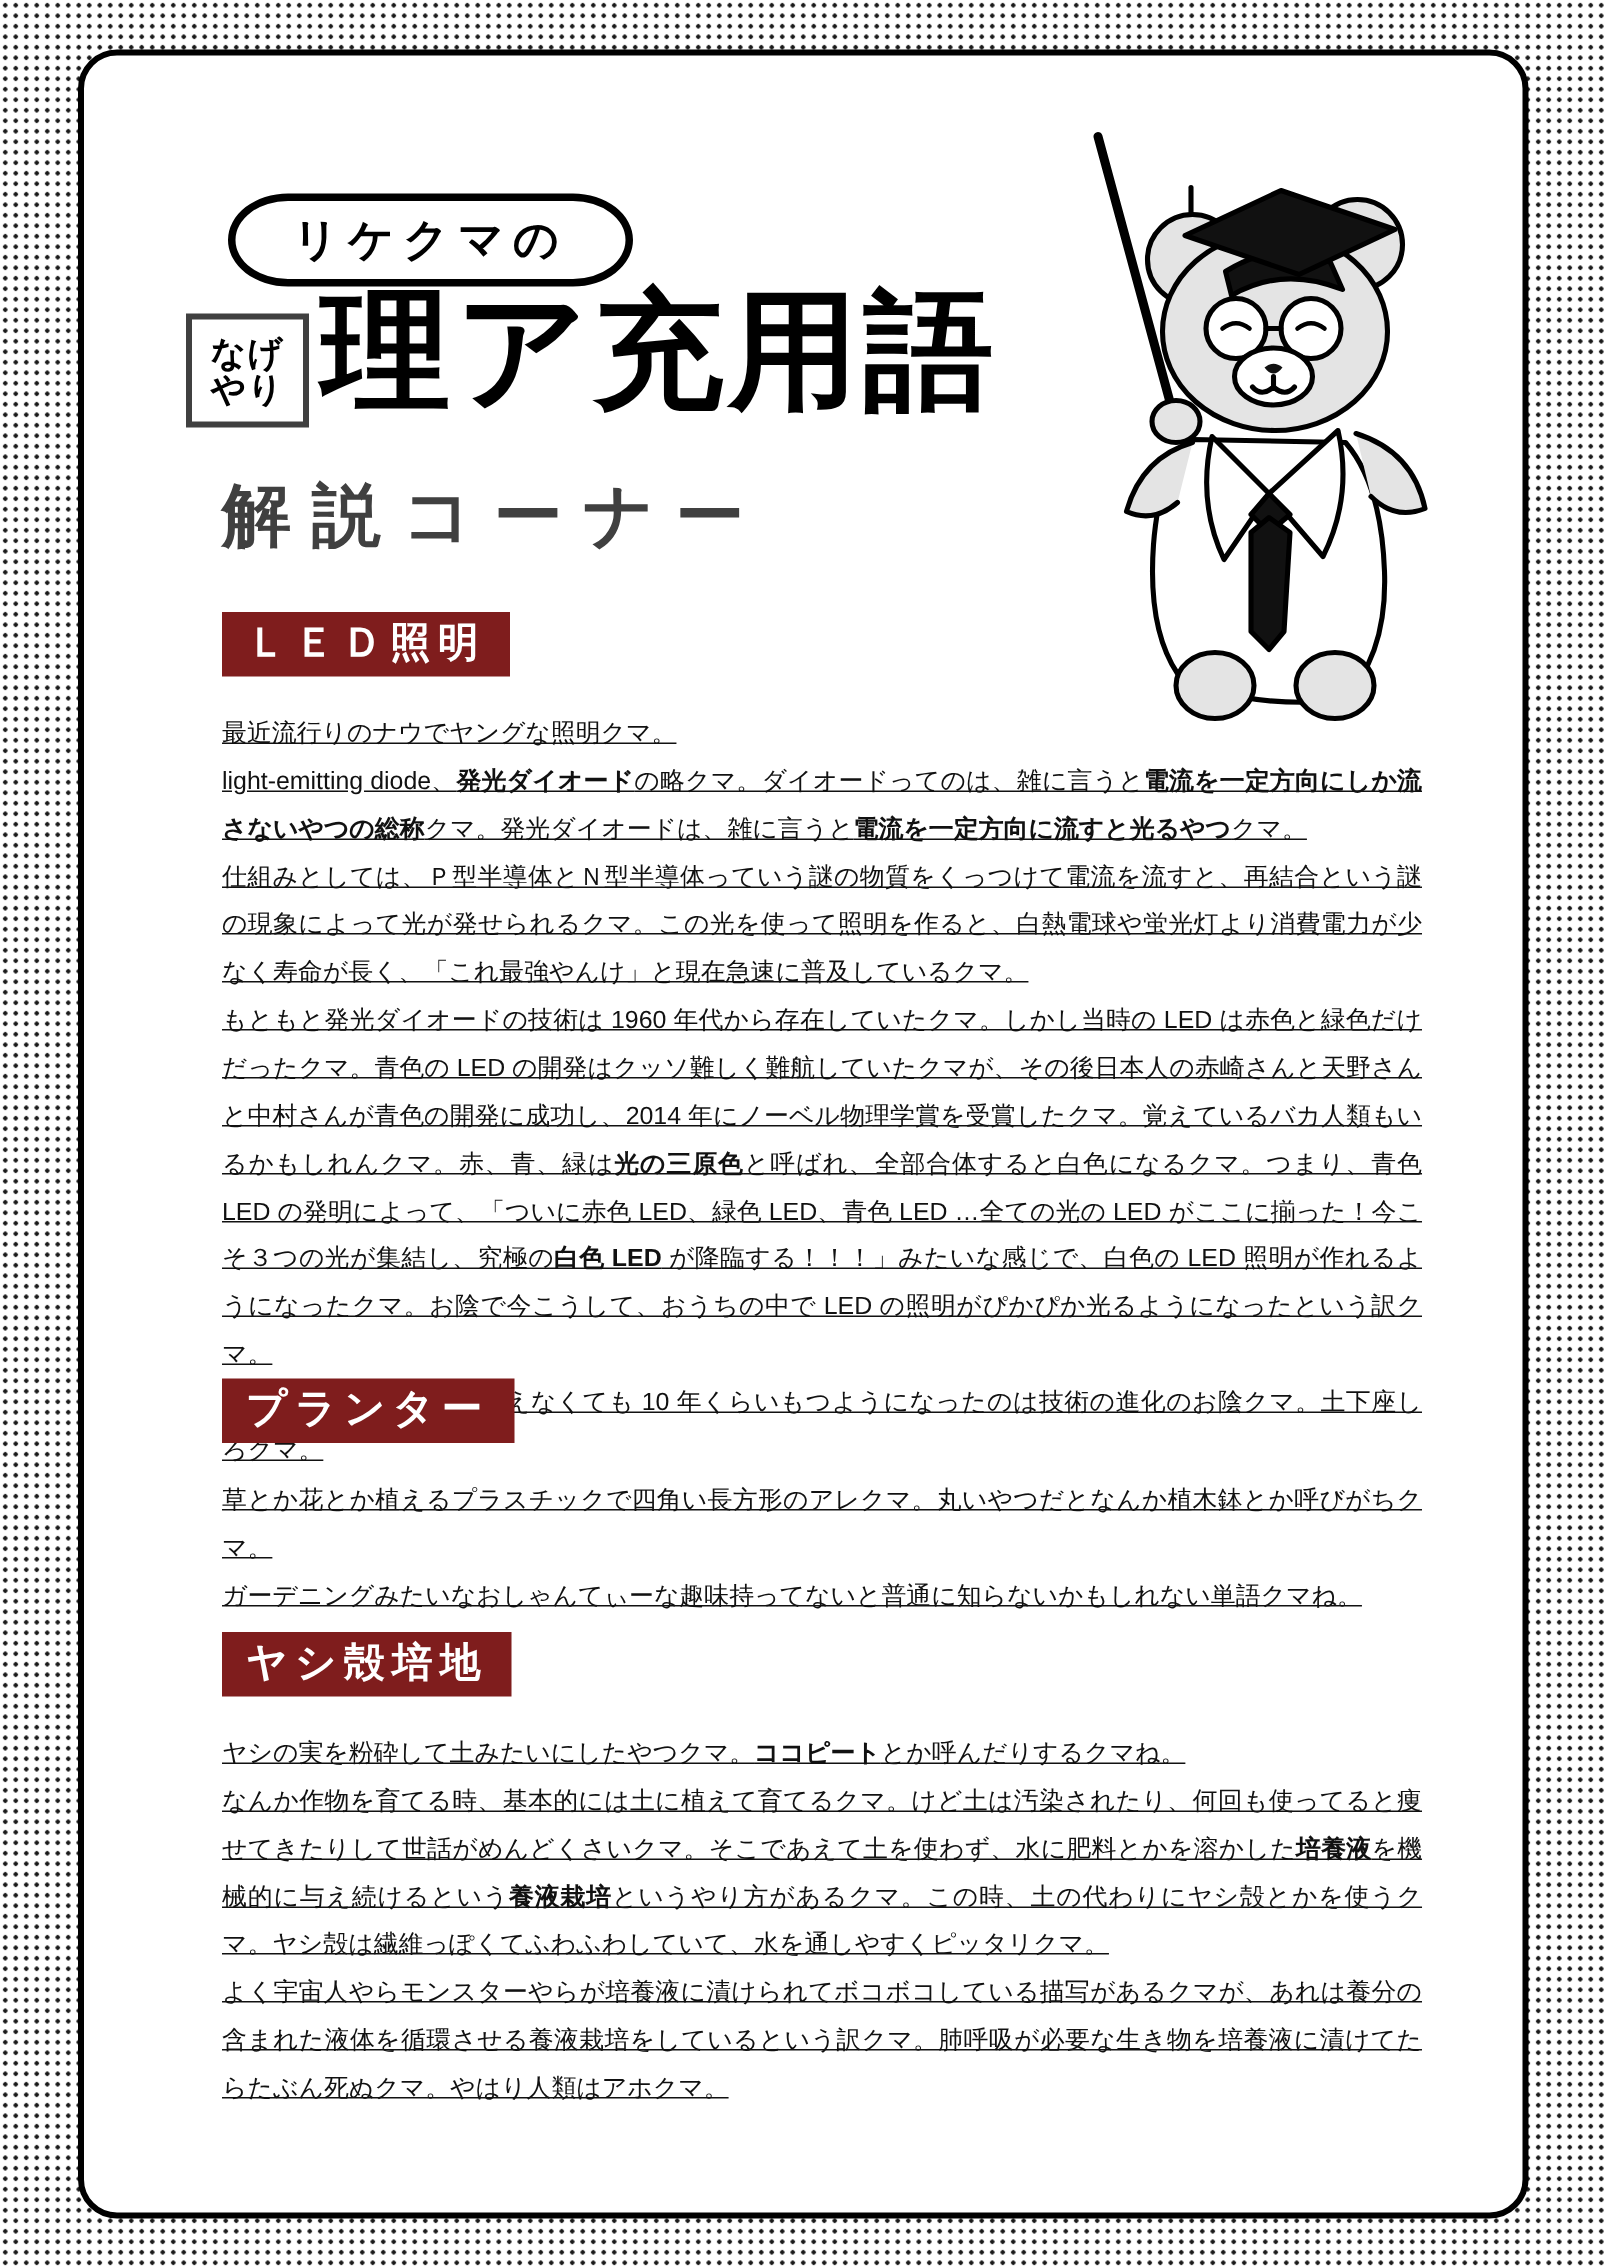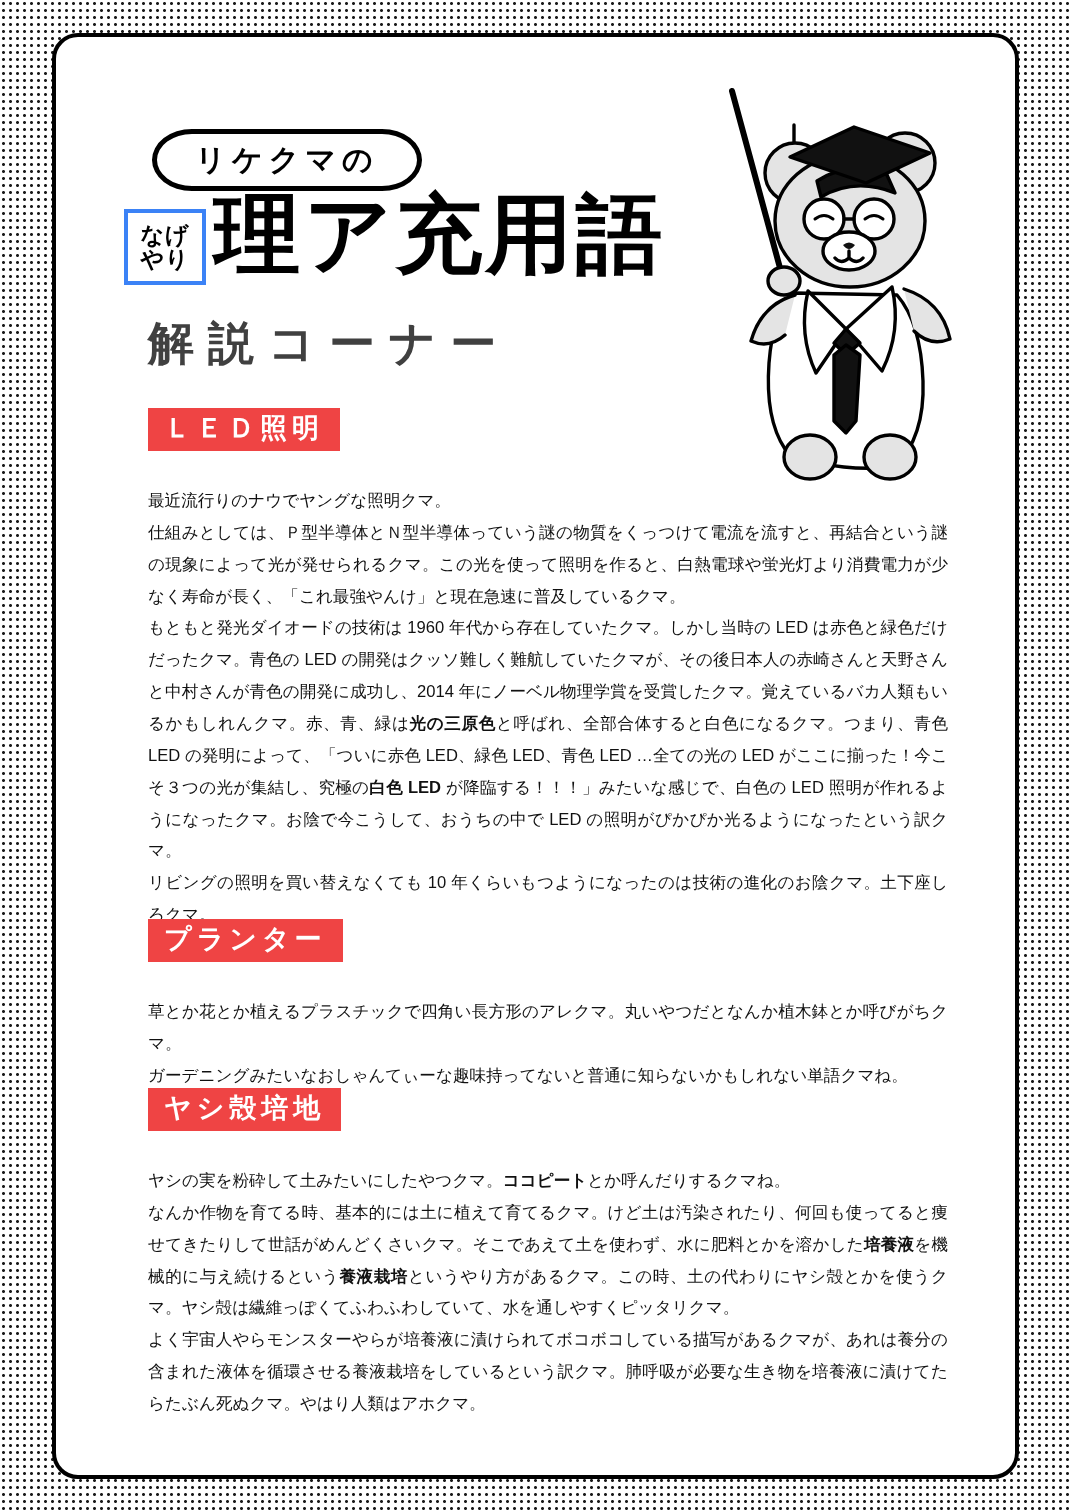--- a/index.html
+++ b/index.html
@@ -52,21 +52,21 @@
   .title-rike span{
     position:absolute;left:0;top:0;width:270px;height:62px;
     display:flex;align-items:center;justify-content:center;
     font-family:Liberation Mono, monospace;
     font-weight:bold;font-size:30px;letter-spacing:6px;
     color:#000;
   }
   .title-nage{
     position:absolute;left:72px;top:176px;
     width:82px;height:76px;
-    border:4px solid #3b82f6;
+    border:4px solid #404040;
     box-sizing:border-box;
     display:flex;flex-direction:column;align-items:center;justify-content:center;
     line-height:1.05;
     font-weight:bold;font-size:23px;letter-spacing:1px;
   }
   .title-main{
     position:absolute;left:162px;top:158px;
     font-family:"DejaVu Sans","Liberation Sans",sans-serif;
     font-weight:normal;
     font-size:86px;
@@ -86,34 +86,35 @@
 
   
   .bear{
     position:absolute;left:560px;top:20px;width:400px;height:450px;
   }
 
   
   .section{position:absolute;left:96px;width:800px;}
   .sec-head{
     display:inline-block;
-    background:#ef4444;color:#fff;
+    background:#7f1d1d;color:#fff;
     font-weight:bold;
     font-size:27px;
     letter-spacing:5px;
     padding:7px 16px 9px 16px;
     line-height:1;
   }
   .sec-body{
-    margin-top:34px;
+    margin-top:22px;
     font-size:16.6px;
     line-height:1.92;
     color:#111;
     text-align:justify;
     font-family:"Liberation Sans","DejaVu Sans",sans-serif;
+    text-decoration:underline;
   }
   .sec-body p{margin:0;}
   b{font-weight:bold;}
 </style>
 </head>
 <body>
 
 <div class="dot-bg"></div>
 <div class="page-frame"></div>
 
@@ -175,20 +176,21 @@
         <ellipse cx="198" cy="404" rx="26" ry="22" fill="#e4e4e4"></ellipse>
         <ellipse cx="278" cy="404" rx="26" ry="22" fill="#e4e4e4"></ellipse>
       </g>
     </svg>
   </div>
 
   <div class="section" style="top:375px;">
     <div class="sec-head">ＬＥＤ照明</div>
     <div class="sec-body">
       <p>最近流行りのナウでヤングな照明クマ。</p>
+      <p>light-emitting diode、<b>発光ダイオード</b>の略クマ。ダイオードってのは、雑に言うと<b>電流を一定方向にしか流さないやつの総称</b>クマ。発光ダイオードは、雑に言うと<b>電流を一定方向に流すと光るやつ</b>クマ。</p>
       <p>仕組みとしては、Ｐ型半導体とＮ型半導体っていう謎の物質をくっつけて電流を流すと、再結合という謎の現象によって光が発せられるクマ。この光を使って照明を作ると、白熱電球や蛍光灯より消費電力が少なく寿命が長く、「これ最強やんけ」と現在急速に普及しているクマ。</p>
       <p>もともと発光ダイオードの技術は 1960 年代から存在していたクマ。しかし当時の LED は赤色と緑色だけだったクマ。青色の LED の開発はクッソ難しく難航していたクマが、その後日本人の赤崎さんと天野さんと中村さんが青色の開発に成功し、2014 年にノーベル物理学賞を受賞したクマ。覚えているバカ人類もいるかもしれんクマ。赤、青、緑は<b>光の三原色</b>と呼ばれ、全部合体すると白色になるクマ。つまり、青色 LED の発明によって、「ついに赤色 LED、緑色 LED、青色 LED …全ての光の LED がここに揃った！今こそ３つの光が集結し、究極の<b>白色 LED</b> が降臨する！！！」みたいな感じで、白色の LED 照明が作れるようになったクマ。お陰で今こうして、おうちの中で LED の照明がぴかぴか光るようになったという訳クマ。</p>
       <p>リビングの照明を買い替えなくても 10 年くらいもつようになったのは技術の進化のお陰クマ。土下座しろクマ。</p>
     </div>
   </div>
 
   <div class="section" style="top:1055px;">
     <div class="sec-head">ヤシ殻培地</div>
     <div class="sec-body">
       <p>ヤシの実を粉砕して土みたいにしたやつクマ。<b>ココピート</b>とか呼んだりするクマね。</p>

